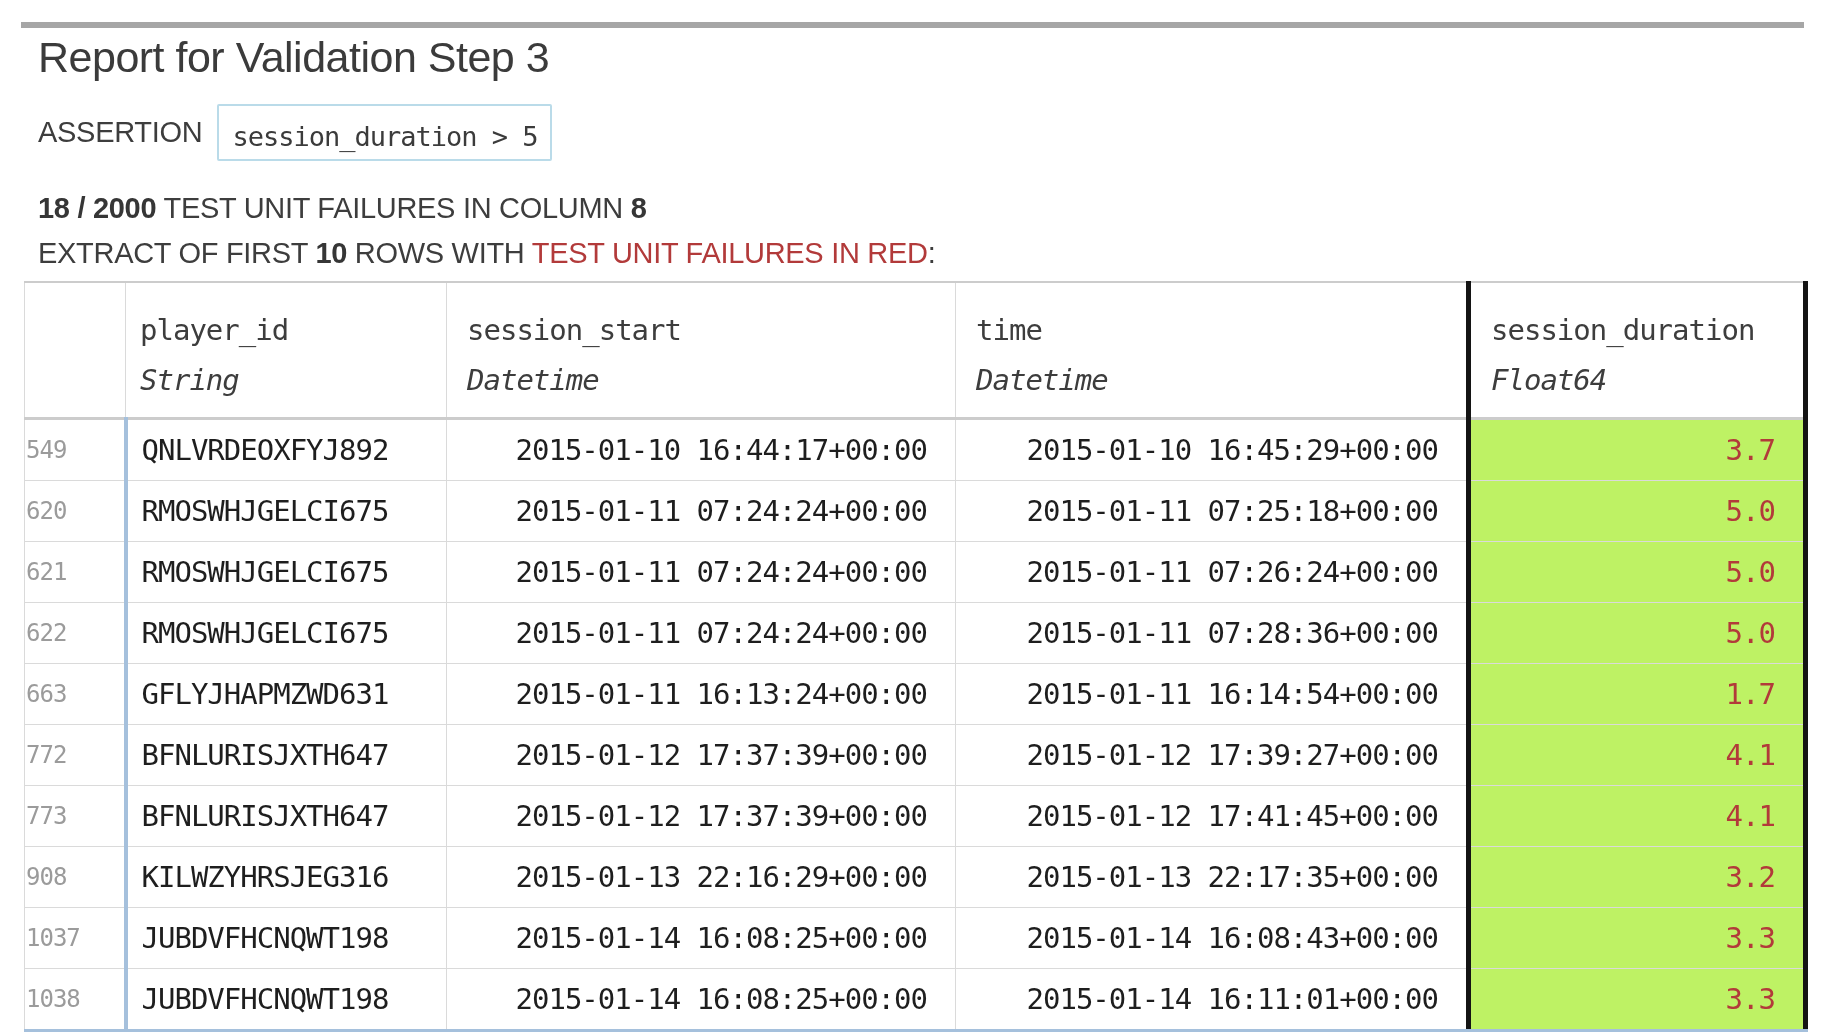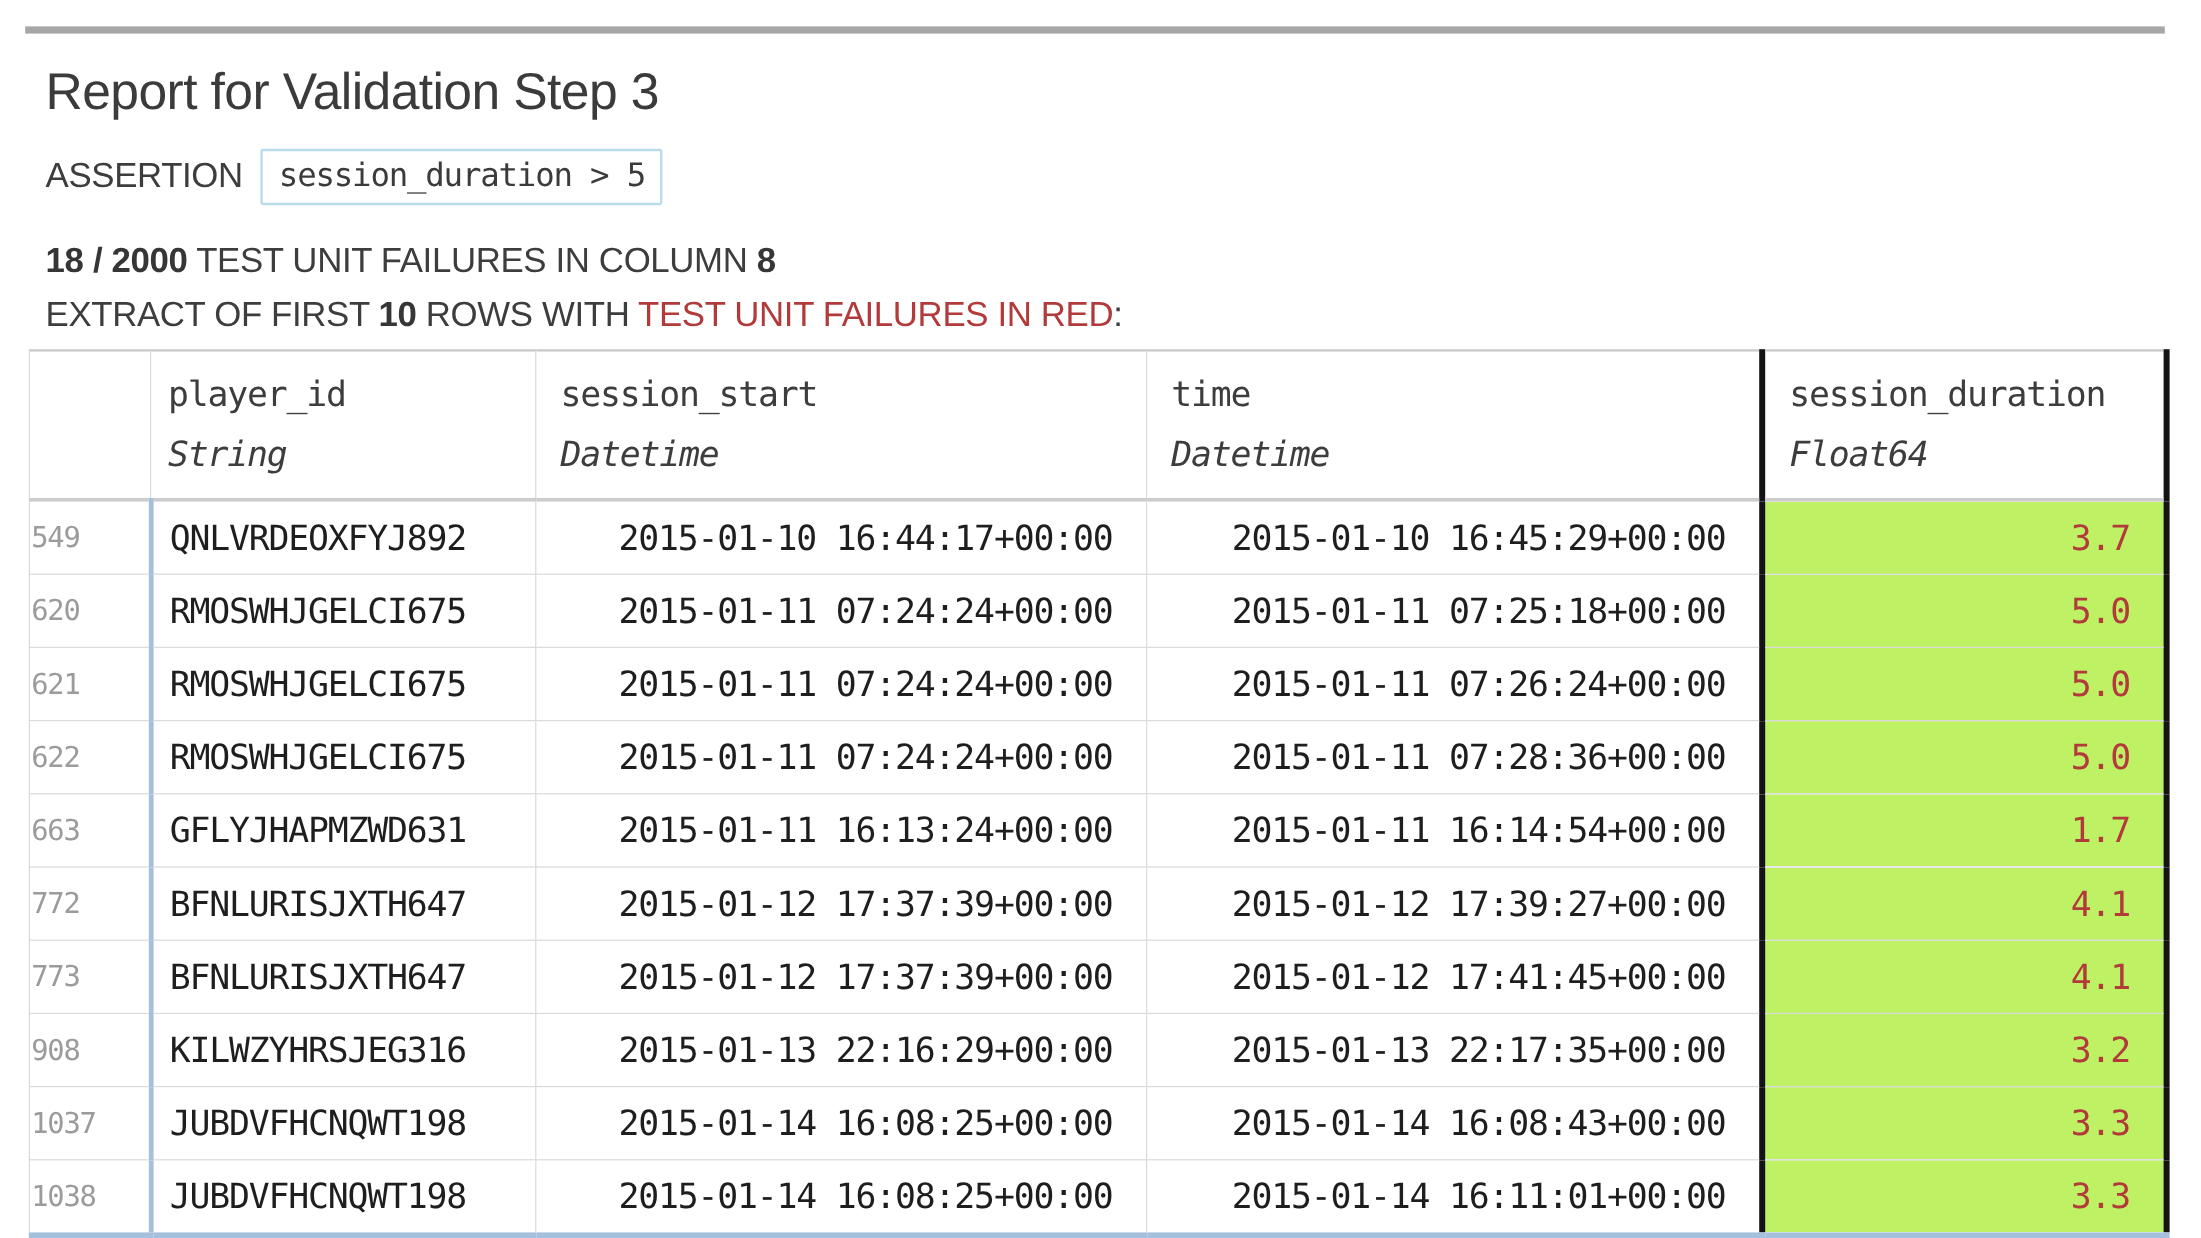--- a/index.html
+++ b/index.html
@@ -6,35 +6,35 @@
   body{
     width:1834px;height:1032px;position:relative;overflow:hidden;
     font-family:"Liberation Sans",sans-serif;color:#3d3d3d;
     -webkit-font-smoothing:antialiased;
   }
   .top-bar{
     position:absolute;left:21px;top:22px;width:1783px;height:6px;
     background:#a6a6a6;
   }
   .page-title{
-    margin:0;padding:56px 0 0 38px;
+    margin:0;padding:36px 0 0 38px;
     font-size:43px;line-height:1;font-weight:400;color:#3b3b3b;
     letter-spacing:-0.5px;
   }
   .assertion-line{
     margin:25px 0 0 38px;display:flex;align-items:center;
     font-size:29px;letter-spacing:-0.3px;
   }
   .assertion-code{
     margin-left:15px;
     font-family:"DejaVu Sans Mono","Liberation Mono",monospace;
     font-size:27px;letter-spacing:-1px;
     color:#3b3b3b;background:#ffffff;
     border:2px solid #badbe9;border-radius:2px;
-    padding:5px 13px 7px 13px;
+    padding:15px 13px 7px 13px;
   }
   .failures-line{
     margin:30px 0 0 38px;font-size:29px;letter-spacing:-0.3px;
     white-space:pre-wrap;line-height:35px;
   }
   .extract-line{
     margin:10px 0 0 38px;font-size:29px;letter-spacing:-0.3px;
     white-space:pre-wrap;line-height:35px;
   }
   .failures-line b,.extract-line b{font-weight:700;color:#363636;}
@@ -45,21 +45,21 @@
     border-collapse:collapse;table-layout:fixed;width:1781px;
     font-family:"DejaVu Sans Mono","Liberation Mono",monospace;
     font-size:29px;color:#1e1e1e;
   }
   thead th{
     border-top:2px solid #cccccc;border-bottom:3px solid #cccccc;
     border-left:1px solid #dadada;border-right:1px solid #dadada;
     font-weight:400;color:#3d3d3d;vertical-align:middle;
     padding:10px 20px 12px 20px;
   }
-  thead th .colname{display:block;line-height:50px;letter-spacing:-1px;}
+  thead th .colname{display:block;line-height:50px;letter-spacing:-1px;margin-top:12px;}
   thead th .coltype{display:block;line-height:50px;font-style:italic;letter-spacing:-1px;}
   thead th.left{text-align:left;padding-left:14px;}
   thead th.right{text-align:left;}
   thead th.fail-h{border-left:5px solid #141414;border-right:5px solid #141414;}
 
   tbody td{
     height:58px;vertical-align:middle;
     border:1px solid #dadada;
     letter-spacing:-1px;
     overflow:hidden;white-space:nowrap;

